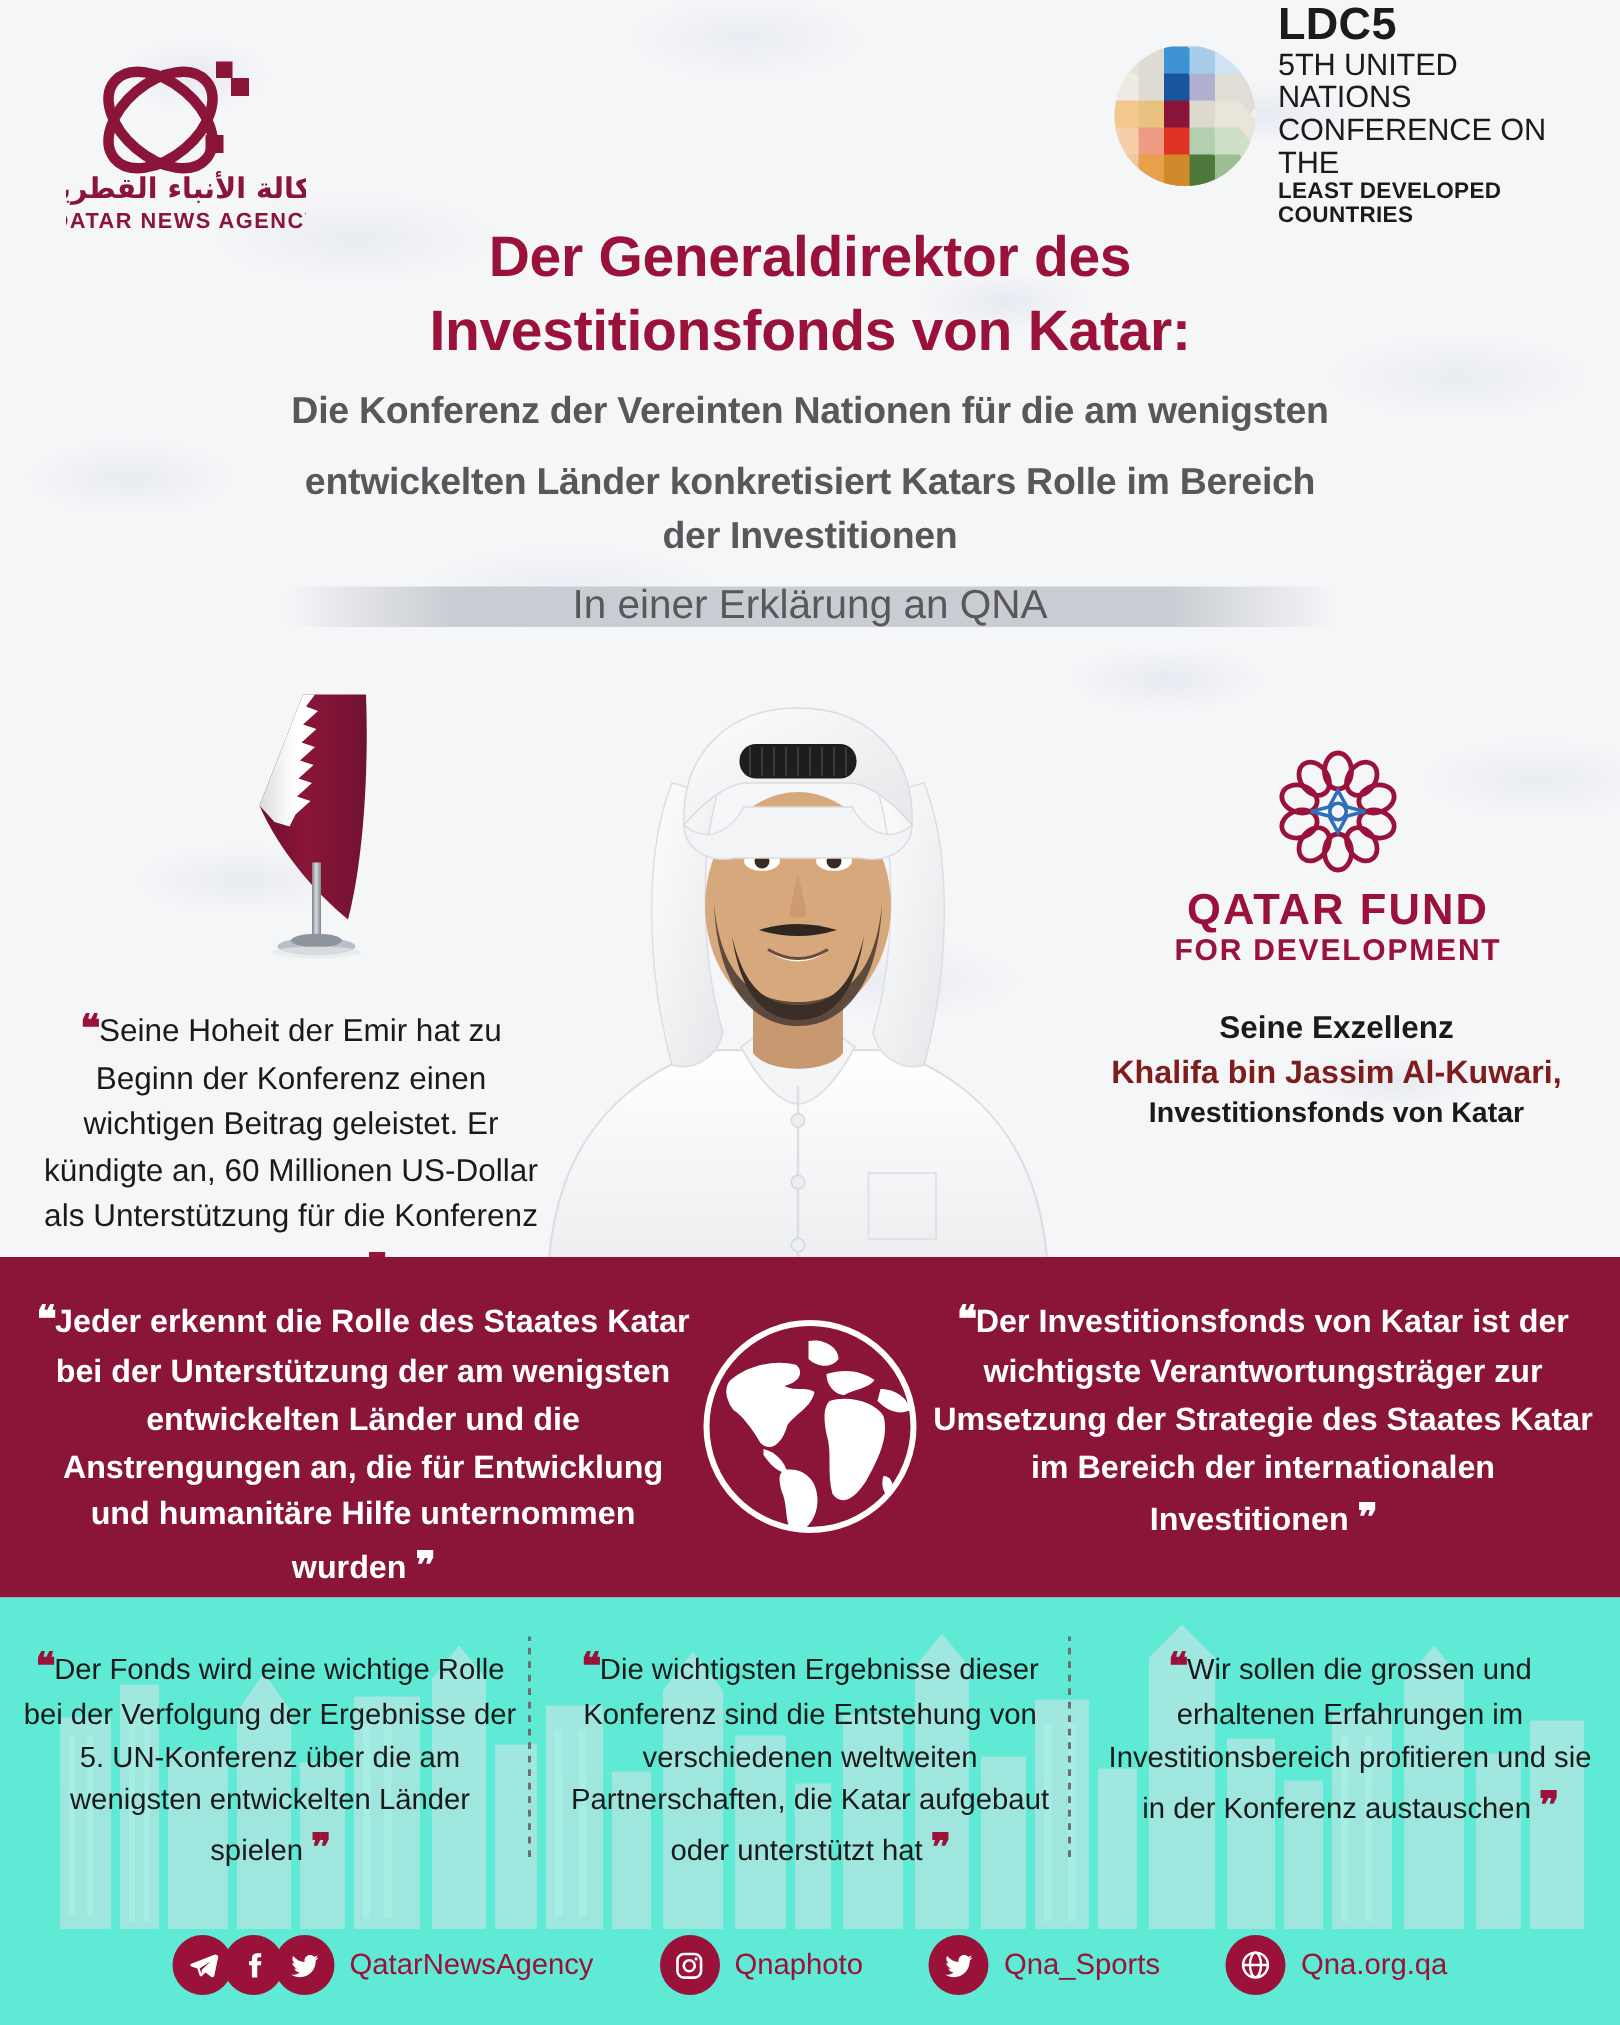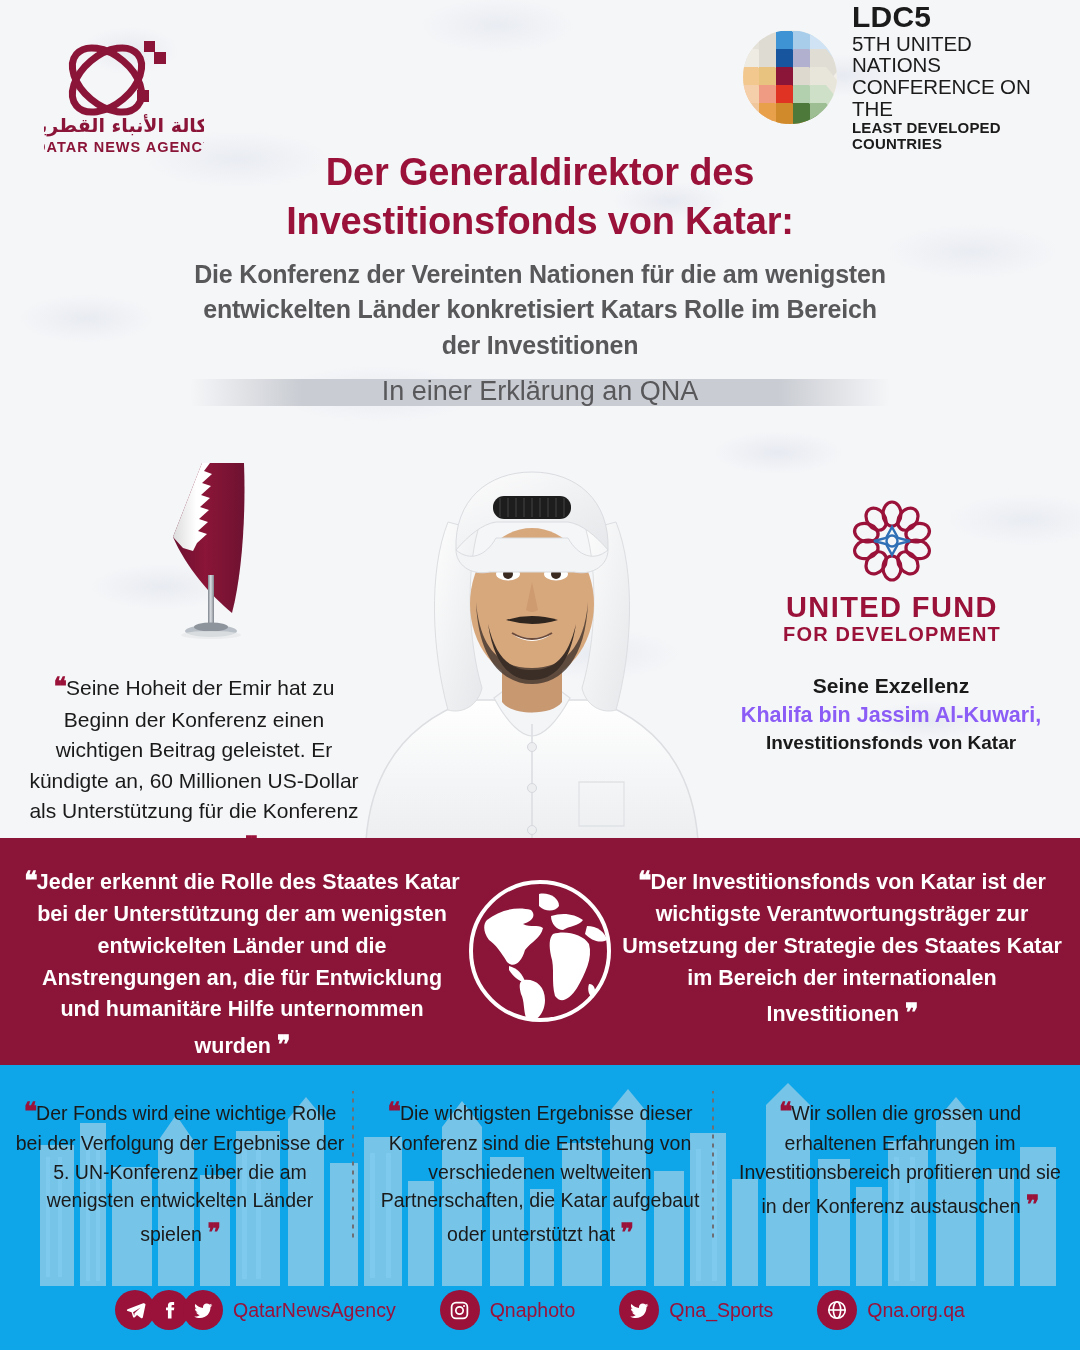--- a/index.html
+++ b/index.html
@@ -73,36 +73,36 @@
   .qm-o { font-size:25px; letter-spacing:-1px; }
   .qm-c { font-size:25px; letter-spacing:-1px; }
 
   
   .qfd { position:absolute; left:742px; top:500px; width:300px; text-align:center; }
   .qfd-mark { width:82px; height:82px; margin:0 auto; }
   .qfd-n1 { color:#9a1239; font-size:29px; font-weight:bold; letter-spacing:1.4px; margin-top:9px; }
   .qfd-n2 { color:#9a1239; font-size:20px; font-weight:bold; letter-spacing:1.2px; margin-top:-1px; }
   .person { position:absolute; left:718px; top:672px; width:346px; text-align:center; line-height:1.36; }
   .p-1 { color:#1a1a1a; font-size:21px; font-weight:bold; }
-  .p-2 { color:#8b5cf6; font-size:21.5px; font-weight:bold; }
+  .p-2 { color:#7f1d1d; font-size:21.5px; font-weight:bold; }
   .p-3 { color:#1a1a1a; font-size:19px; font-weight:bold; margin-top:9px; line-height:1.32; }
 
   
   .band { position:absolute; left:0; top:838px; width:1080px; height:227px; background:#8a1538; }
   .band-q {
     position:absolute; top:862px; color:#ffffff; text-align:center;
     font-size:21.5px; font-weight:bold; line-height:1.48;
   }
   .band-q.l { left:24px; width:436px; }
   .band-q.r { left:620px; width:444px; }
   .qmw { color:#ffffff; font-weight:bold; }
   .globe { position:absolute; left:465px; top:872px; width:150px; height:158px; }
 
   
-  .bottom { position:absolute; left:0; top:1065px; width:1080px; height:285px; background:#0ea5e9; overflow:hidden; }
+  .bottom { position:absolute; left:0; top:1065px; width:1080px; height:285px; background:#5eead4; overflow:hidden; }
   .skyline { position:absolute; left:0; top:6px; width:1080px; height:215px; opacity:.5; }
   .b-cols { position:absolute; left:0; top:28px; width:1080px; display:flex; }
   .b-col { flex:1; padding:0 14px; text-align:center; color:#1a1a1a; font-size:19.5px; line-height:1.45; position:relative; }
   .divider { position:absolute; top:26px; width:2px; height:150px;
     background-image:linear-gradient(#6d6f75 50%, rgba(255,255,255,0) 0%);
     background-position:left; background-size:2px 9px; background-repeat:repeat-y; }
   .divider.d1 { left:352px; }
   .divider.d2 { left:712px; }
 
   
@@ -181,21 +181,21 @@
       <div class="ldc-t2">5TH UNITED NATIONS</div>
       <div class="ldc-t3">CONFERENCE ON THE</div>
       <div class="ldc-t4">LEAST DEVELOPED COUNTRIES</div>
     </div>
   </div>
 
   <div class="title-wrap">
     <div class="t-main">Der Generaldirektor des</div>
     <div class="t-main">Investitionsfonds von Katar:</div>
     <div class="t-sub">Die Konferenz der Vereinten Nationen für die am wenigsten</div>
-    <div class="t-sub" style="margin-top:0">entwickelten Länder konkretisiert Katars Rolle im Bereich</div>
+    <div class="t-sub" style="margin-top:12px">entwickelten Länder konkretisiert Katars Rolle im Bereich</div>
     <div class="t-sub" style="margin-top:0">der Investitionen</div>
     <div class="t-kicker">
       <span>In einer Erklärung an QNA</span>
     </div>
   </div>
 
   <div class="flag">
     <svg viewBox="0 0 136 190" width="136" height="190">
       <defs>
         <linearGradient id="fm" x1="0" y1="0" x2="1" y2="0">
@@ -319,21 +319,21 @@
             <ellipse cx="41" cy="14" rx="9" ry="12" transform="rotate(288 41 41)"></ellipse>
             <ellipse cx="41" cy="14" rx="9" ry="12" transform="rotate(324 41 41)"></ellipse>
           </g>
         </g>
         <g fill="none" stroke="#2f6fb5" stroke-width="2.4">
           <polygon points="41,27 47,38 59,41 47,44 41,55 35,44 23,41 35,38"></polygon>
           <circle cx="41" cy="41" r="5.5"></circle>
         </g>
       </svg>
     </div>
-    <div class="qfd-n1">UNITED FUND</div>
+    <div class="qfd-n1">QATAR FUND</div>
     <div class="qfd-n2">FOR DEVELOPMENT</div>
   </div>
 
   <div class="person">
     <div class="p-1">Seine Exzellenz</div>
     <div class="p-2">Khalifa bin Jassim Al-Kuwari,</div>
     <div class="p-3" style="margin-top:0">Investitionsfonds von Katar</div>
   </div>
 
   <div class="band"></div>

